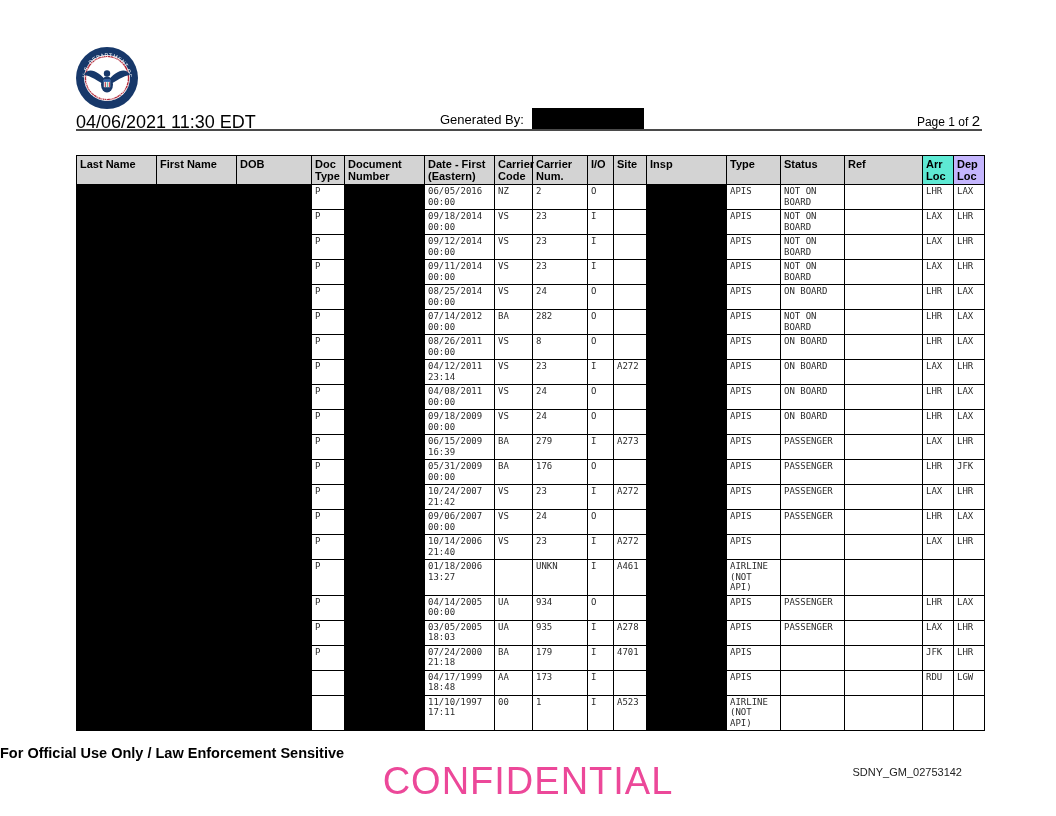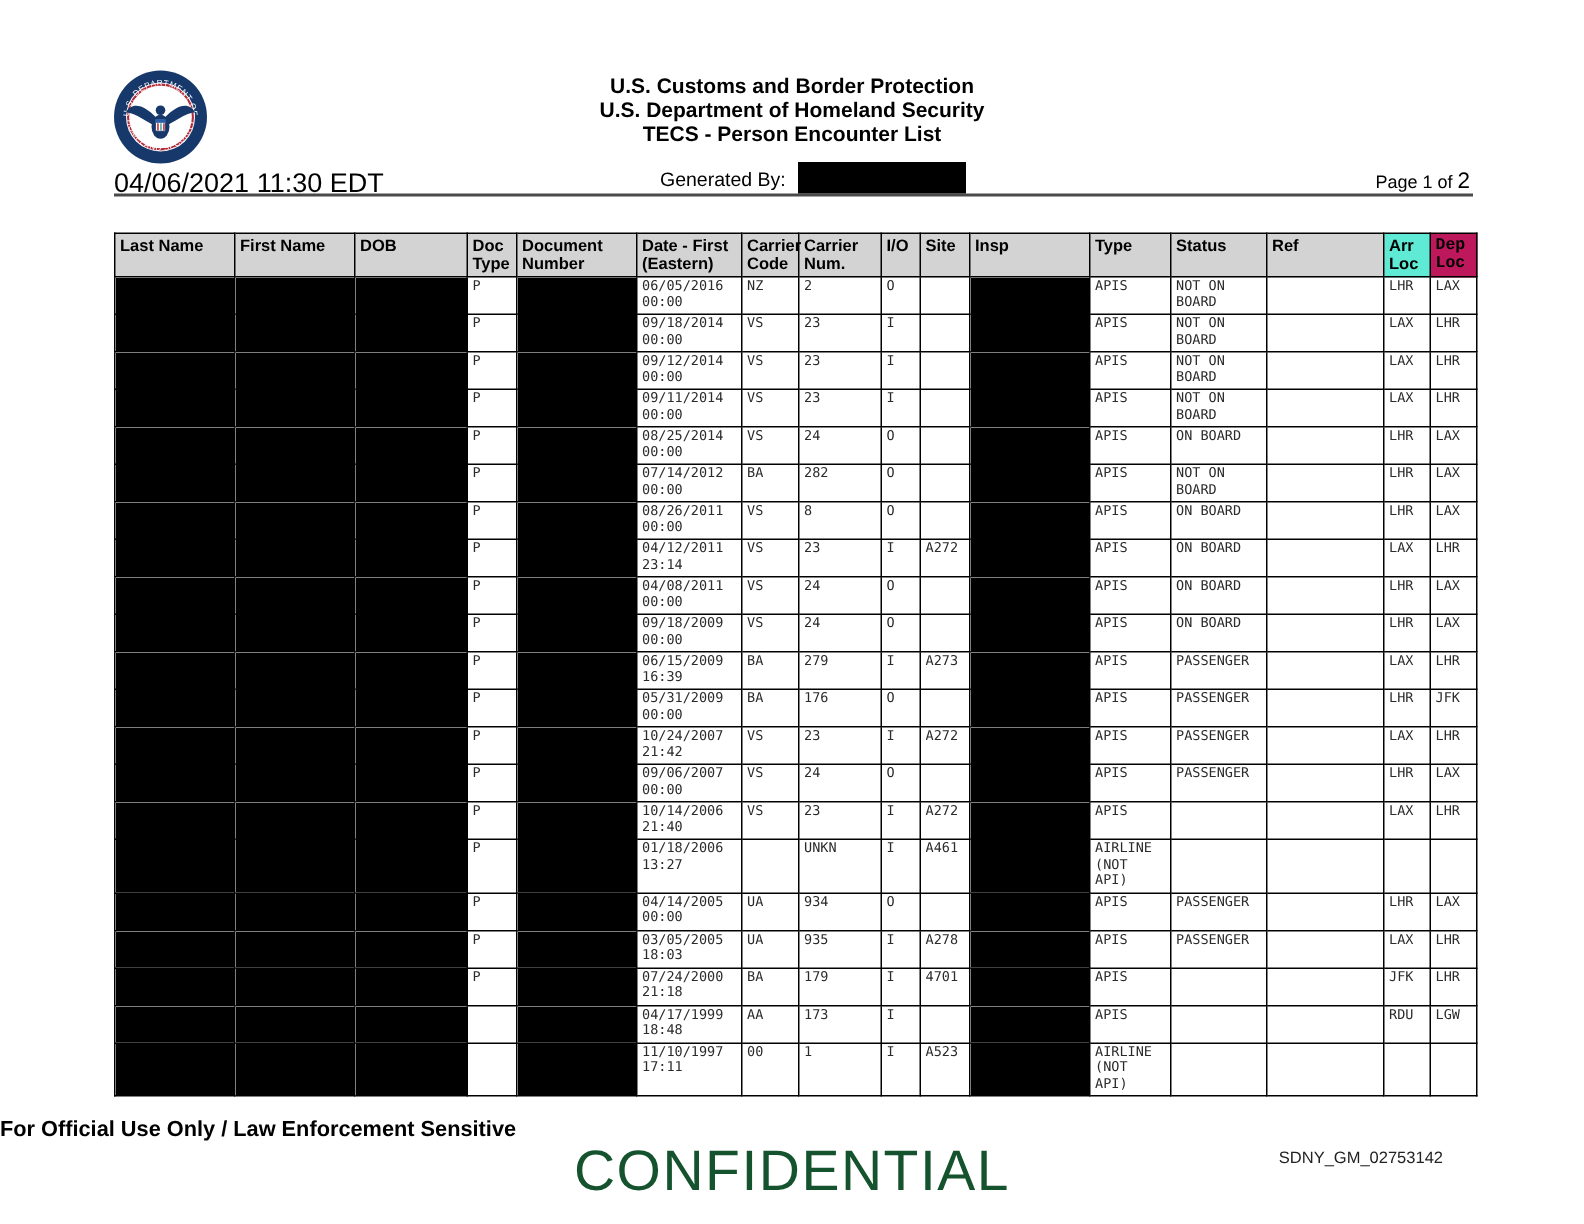--- a/index.html
+++ b/index.html
@@ -78,25 +78,20 @@
       <circle cx="32" cy="27.5" r="3.2" fill="#17386a"></circle>
       <ellipse cx="32" cy="38.5" rx="6" ry="8" fill="#17386a"></ellipse>
       <rect x="28.6" y="33.5" width="6.8" height="8" rx="1" fill="#ffffff" stroke="#17386a" stroke-width="0.6"></rect>
       <rect x="28.6" y="33.5" width="6.8" height="2.4" fill="#2b5ea7"></rect>
       <rect x="29.8" y="36.2" width="1" height="4.8" fill="#b2293a"></rect>
       <rect x="31.8" y="36.2" width="1" height="4.8" fill="#4aa3a0"></rect>
       <rect x="33.8" y="36.2" width="1" height="4.8" fill="#b2293a"></rect>
     </g>
   </svg>
 
-  <div class="titles">
-    <div>U.S. Customs and Border Protection</div>
-    <div>U.S. Department of Homeland Security</div>
-    <div>TECS - Person Encounter List</div>
-  </div>
 
   <div class="meta-row">
     <span class="meta-datetime">04/06/2021 11:30 EDT</span>
     <span class="meta-generated">
       <span>Generated By:</span>
       <span class="redact-box"></span>
     </span>
     <span class="meta-page">
       <span>Page 1 of</span>
       <span class="page-num">2</span>
@@ -138,21 +133,21 @@
         <th style="background: rgb(211, 211, 211);">Carrier
 Num.</th>
         <th style="background: rgb(211, 211, 211);">I/O</th>
         <th style="background: rgb(211, 211, 211); margin-left: 17px;">Site</th>
         <th style="background: rgb(211, 211, 211);">Insp</th>
         <th style="background: rgb(211, 211, 211);">Type</th>
         <th style="background: rgb(211, 211, 211);">Status</th>
         <th style="background: rgb(211, 211, 211);">Ref</th>
         <th style="background: #5eead4;">Arr
 Loc</th>
-        <th style="background: #be185d; font-family: Liberation Mono, monospace;">Dep
+        <th style="background: #c4b5fd;">Dep
 Loc</th>
       </tr>
     </thead>
     <tbody>
         <tr>
           <td class="redact"></td>
           <td class="redact"></td>
           <td class="redact"></td>
           <td>P</td>
           <td class="redact"></td>
@@ -555,16 +550,16 @@
 API)</td>
           <td></td>
           <td></td>
           <td></td>
           <td></td>
         </tr>
       </tbody>
   </table>
 
   <div class="fouo">For Official Use Only / Law Enforcement Sensitive</div>
-  <div class="confidential" style="color: #14532d;">CONFIDENTIAL</div>
+  <div class="confidential" style="color: #ec4899;">CONFIDENTIAL</div>
   <div class="bates">SDNY_GM_02753142</div>
 
 </div>
 
 </body></html>

